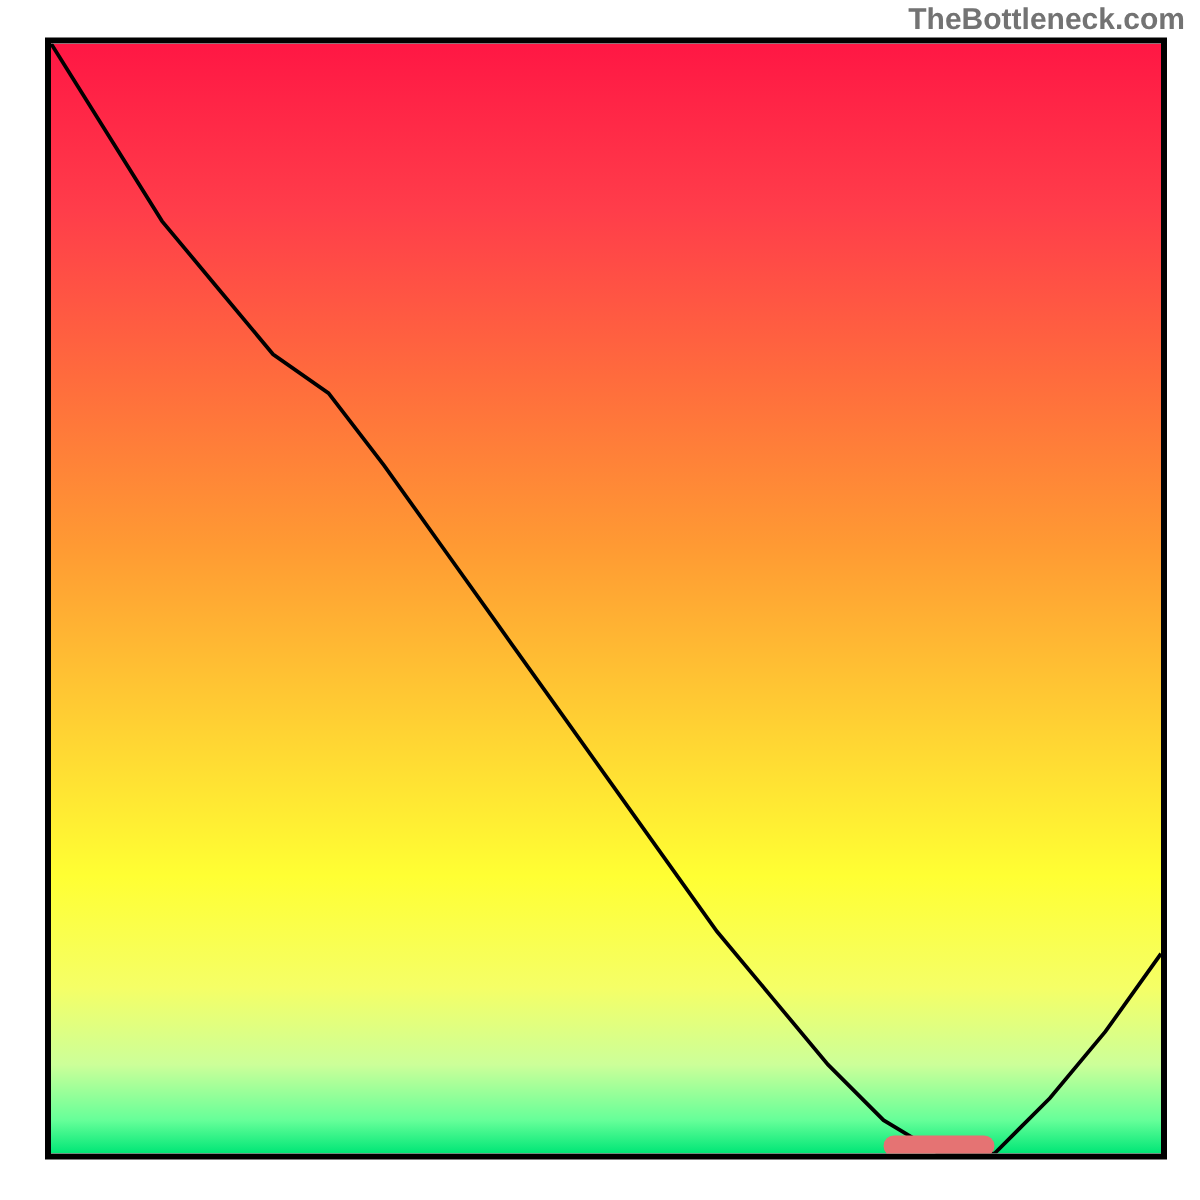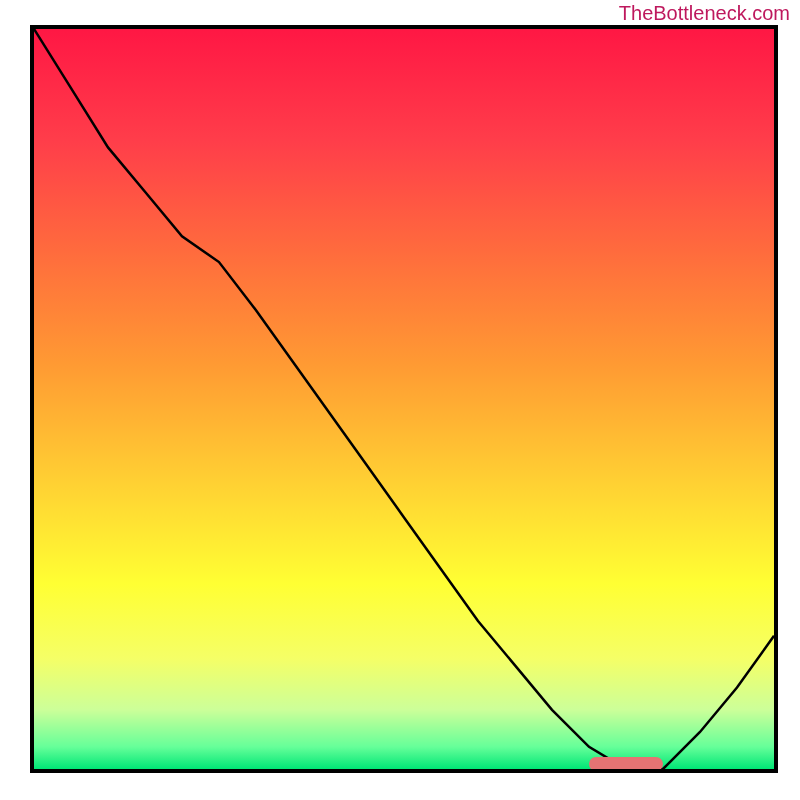--- a/index.html
+++ b/index.html
@@ -10,22 +10,22 @@
       position: relative;
       font-family: Arial, sans-serif;
       background: white;
     }
     
     .watermark {
       position: absolute;
       top: 2px;
       right: 10px;
       font-size: 20px;
-      font-weight: normal;
-      color: #be185d;
+      font-weight: bold;
+      color: #737373;
       z-index: 100;
     }
     
     .chart-container {
       position: absolute;
       top: 25px;
       left: 30px;
       width: 740px;
       height: 740px;
       border: 4px solid #000;

